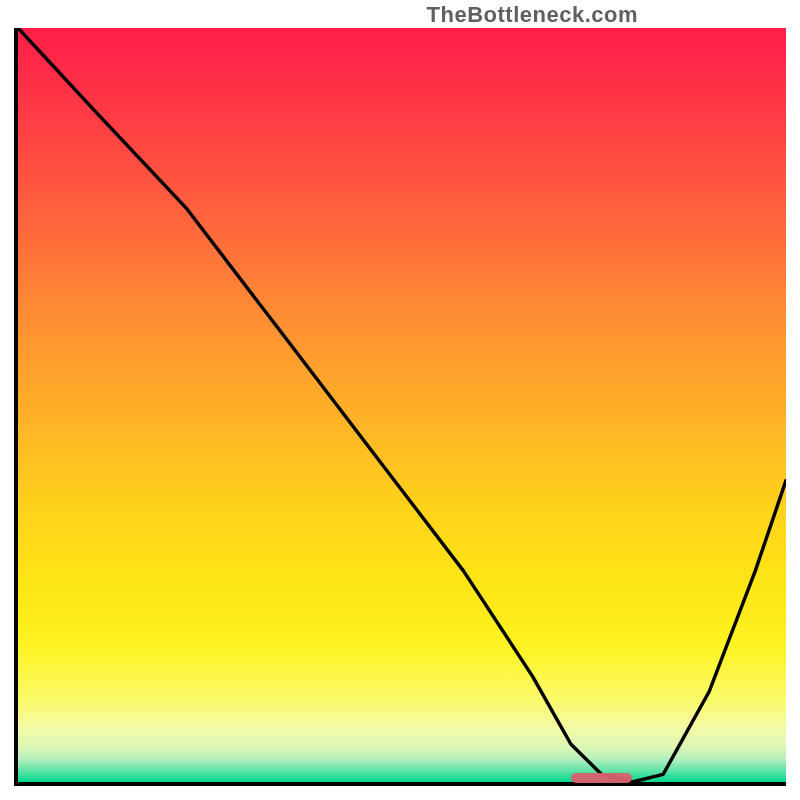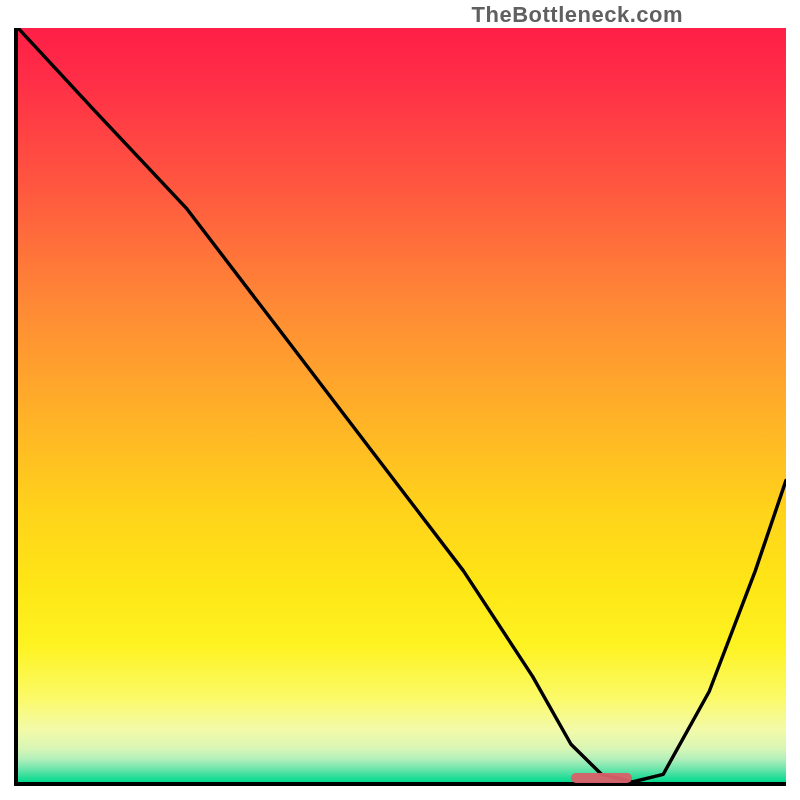--- a/index.html
+++ b/index.html
@@ -8,21 +8,20 @@
     width: 800px;
     height: 800px;
     overflow: hidden;
     font-family: Arial, Helvetica, sans-serif;
     background: #ffffff;
   }
   .frame {
     position: relative;
     width: 648px;
     height: 800px;
-    padding-left: 45px;
   }
   .watermark {
     position: absolute;
     top: 2px;
     right: 10px;
     font-size: 22px;
     font-weight: 600;
     color: #606060;
     letter-spacing: 0.5px;
   }

